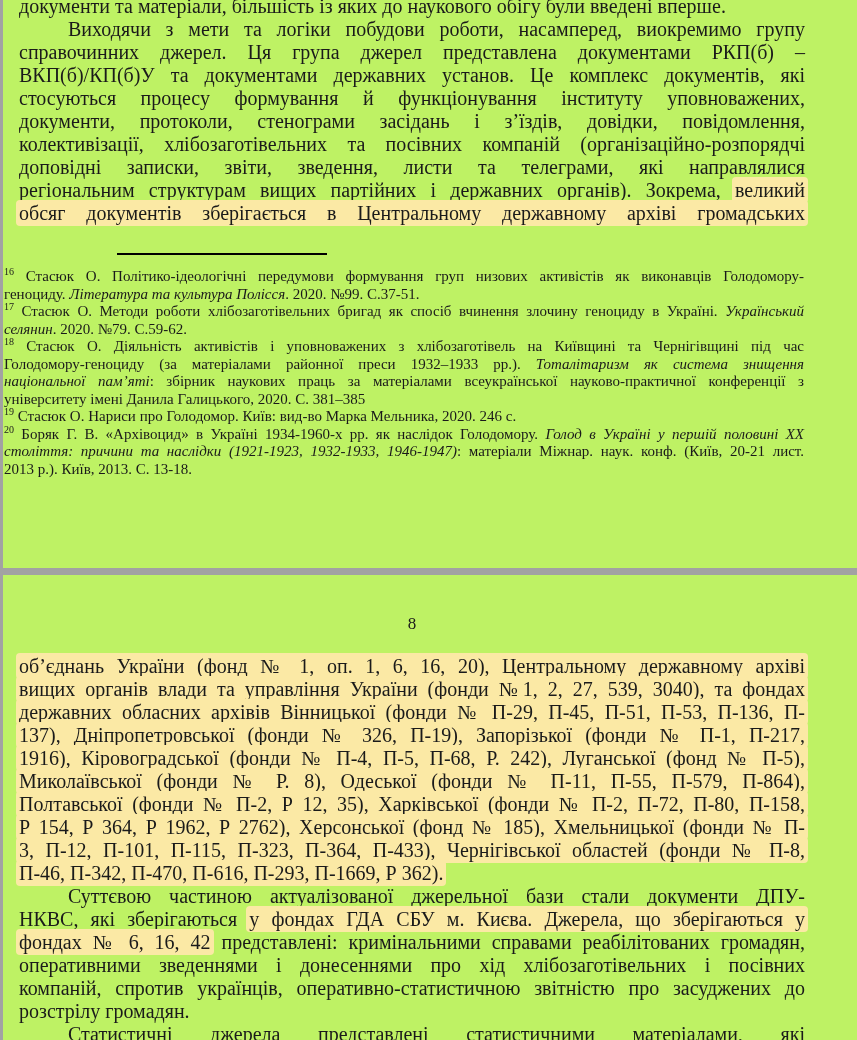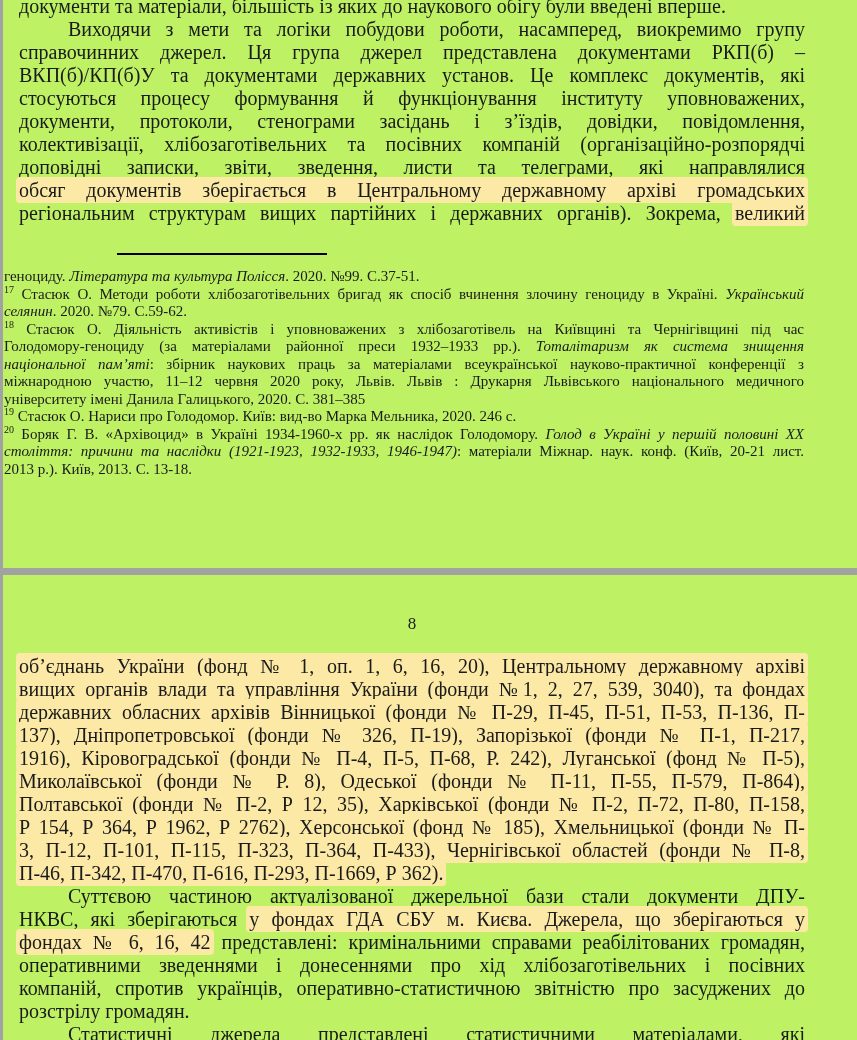--- a/index.html
+++ b/index.html
@@ -61,33 +61,33 @@
 
   <div class="body-block" id="p1-body">
       <div class="line"><span>документи та матеріали, більшість із яких до наукового обігу були введені вперше.</span></div>
       <div class="line just ind"><span>Виходячи з мети та логіки побудови роботи, насамперед, виокремимо групу</span></div>
       <div class="line just"><span>справочинних джерел. Ця група джерел представлена документами РКП(б) –</span></div>
       <div class="line just"><span>ВКП(б)/КП(б)У та документами державних установ. Це комплекс документів, які</span></div>
       <div class="line just"><span>стосуються процесу формування й функціонування інституту уповноважених,</span></div>
       <div class="line just"><span>документи, протоколи, стенограми засідань і з’їздів, довідки, повідомлення,</span></div>
       <div class="line just"><span>колективізації, хлібозаготівельних та посівних компаній (організаційно-розпорядчі</span></div>
       <div class="line just"><span>доповідні записки, звіти, зведення, листи та телеграми, які направлялися</span></div>
+      <div class="line just"><span>регіональним структурам вищих партійних і державних органів). Зокрема, </span><span class="hl" style="background: rgb(251, 233, 165);">великий</span></div>
       <div class="line just"><span class="hl" style="background: rgb(251, 233, 165);">обсяг документів зберігається в Центральному державному архіві громадських</span></div>
-      <div class="line just"><span>регіональним структурам вищих партійних і державних органів). Зокрема, </span><span class="hl" style="background: rgb(251, 233, 165);">великий</span></div>
     </div>
 
   <div class="fn-sep" style="background: rgb(0, 0, 0);"></div>
   <div class="fn-block" id="p1-footnotes">
+      <div class="line just"><sup>16</sup><span> Стасюк О. Політико-ідеологічні передумови формування груп низових активістів як виконавців Голодомору-</span></div>
       <div class="line"><span>геноциду. </span><span class="it">Література та культура Полісся</span><span>. 2020. №99. С.37-51.</span></div>
       <div class="line just"><sup>17</sup><span> Стасюк О. Методи роботи хлібозаготівельних бригад як спосіб вчинення злочину геноциду в Україні. </span><span class="it">Український</span></div>
       <div class="line"><span class="it">селянин</span><span>. 2020. №79. С.59-62.</span></div>
       <div class="line just"><sup>18</sup><span> Стасюк О. Діяльність активістів і уповноважених з хлібозаготівель на Київщині та Чернігівщині під час</span></div>
       <div class="line just"><span>Голодомору-геноциду (за матеріалами районної преси 1932–1933 рр.). </span><span class="it">Тоталітаризм як система знищення</span></div>
       <div class="line just"><span class="it">національної пам’яті</span><span>: збірник наукових праць за матеріалами всеукраїнської науково-практичної конференції з</span></div>
-      <div class="line just"><span>міжнародною участю, 11–12 червня 2020 року, Львів. Львів : Друкарня Львівського національного медичного</span></div>
       <div class="line"><span>університету імені Данила Галицького, 2020. С. 381–385</span></div>
       <div class="line"><sup>19</sup><span> Стасюк О. Нариси про Голодомор. Київ: вид-во Марка Мельника, 2020. 246 с.</span></div>
       <div class="line just"><sup>20</sup><span> Боряк Г. В. «Архівоцид» в Україні 1934-1960-х рр. як наслідок Голодомору. </span><span class="it">Голод в Україні у першій половині ХХ</span></div>
       <div class="line just"><span class="it">століття: причини та наслідки (1921-1923, 1932-1933, 1946-1947)</span><span>: матеріали Міжнар. наук. конф. (Київ, 20-21 лист.</span></div>
       <div class="line"><span>2013 р.). Київ, 2013. С. 13-18.</span></div>
     </div>
 
   <div class="page-gap" style="background: rgb(162, 162, 162);"></div>
 
   <div class="page-number">8</div>

